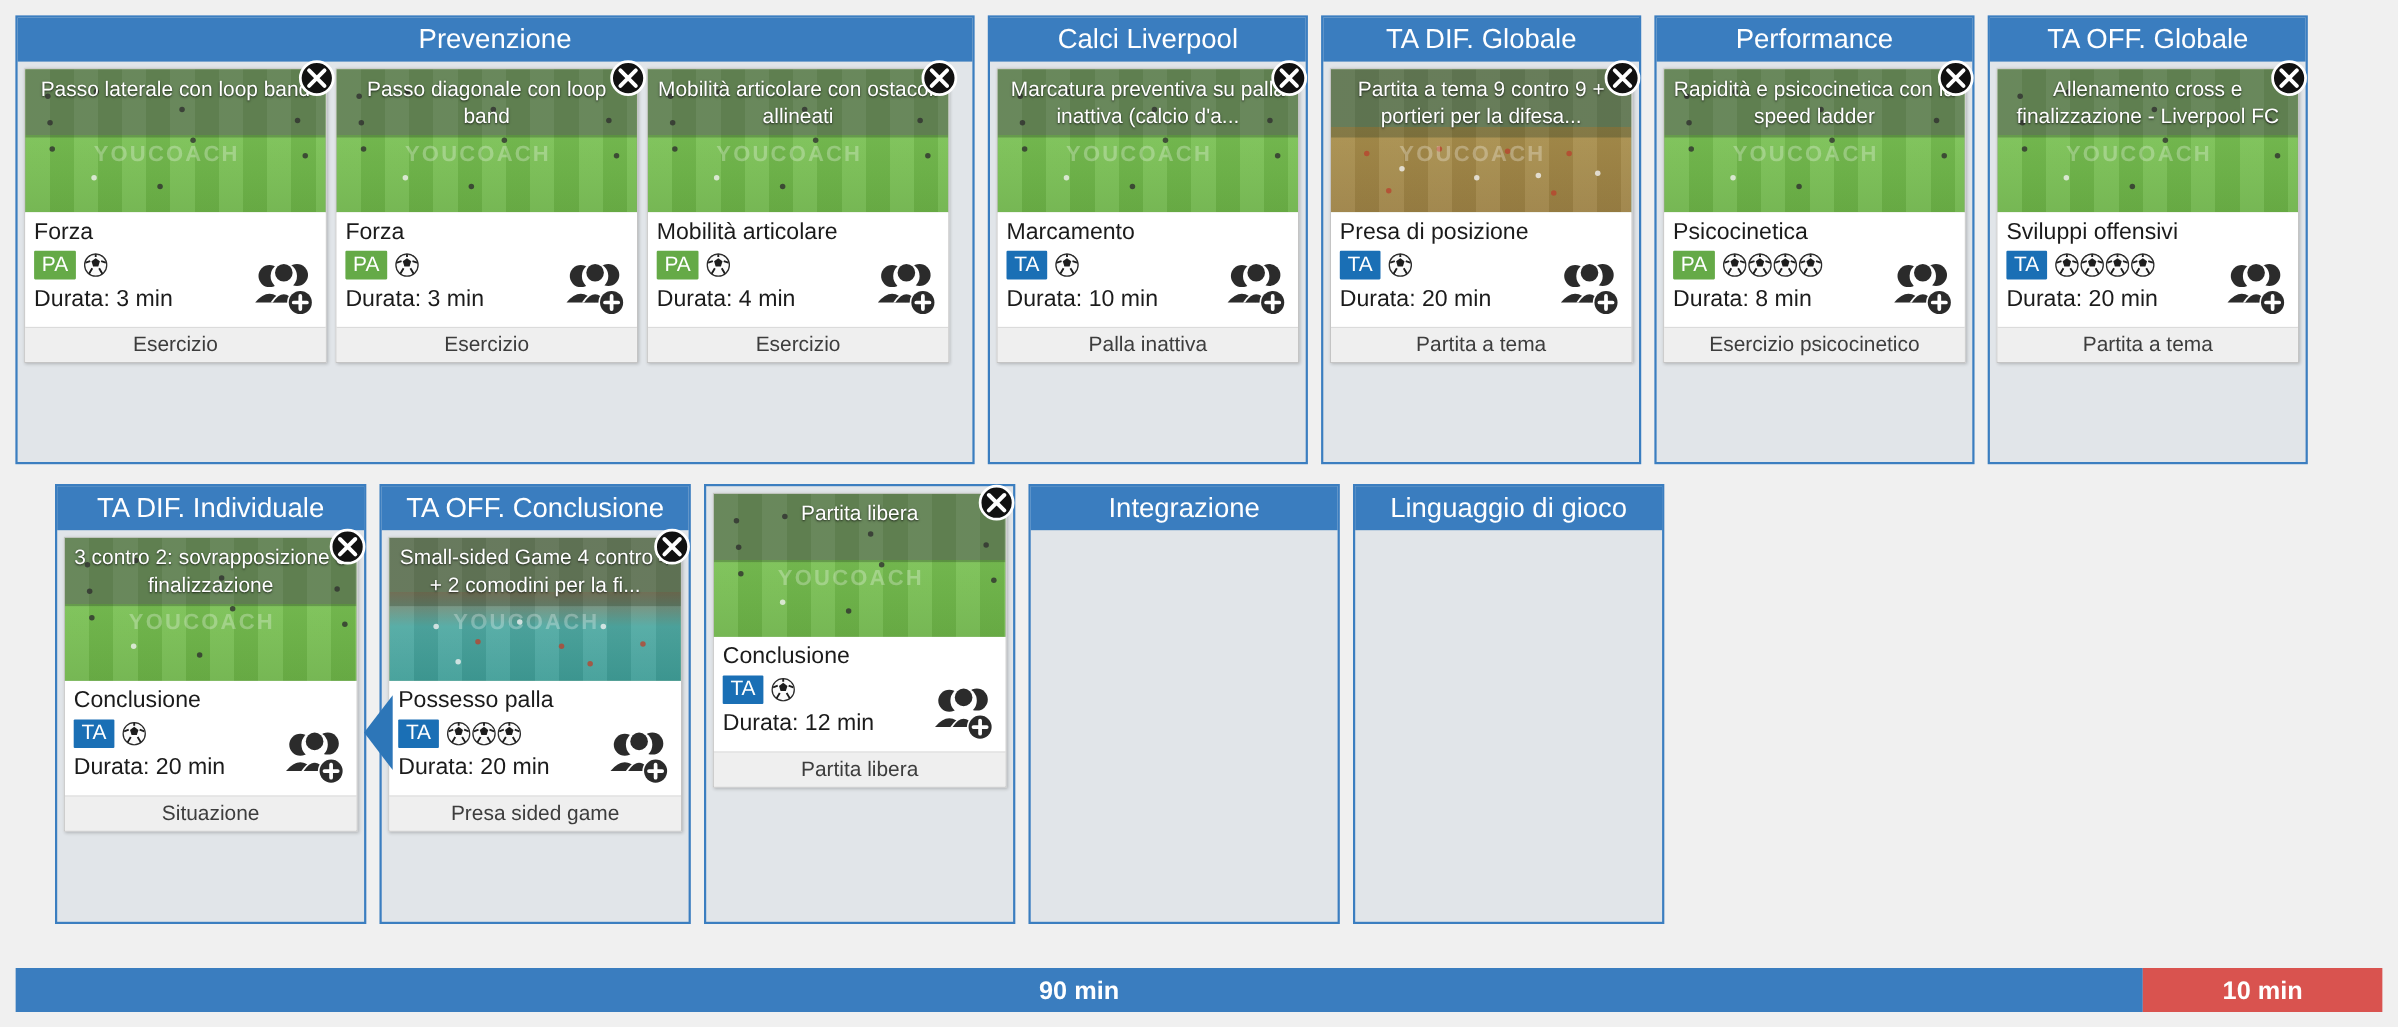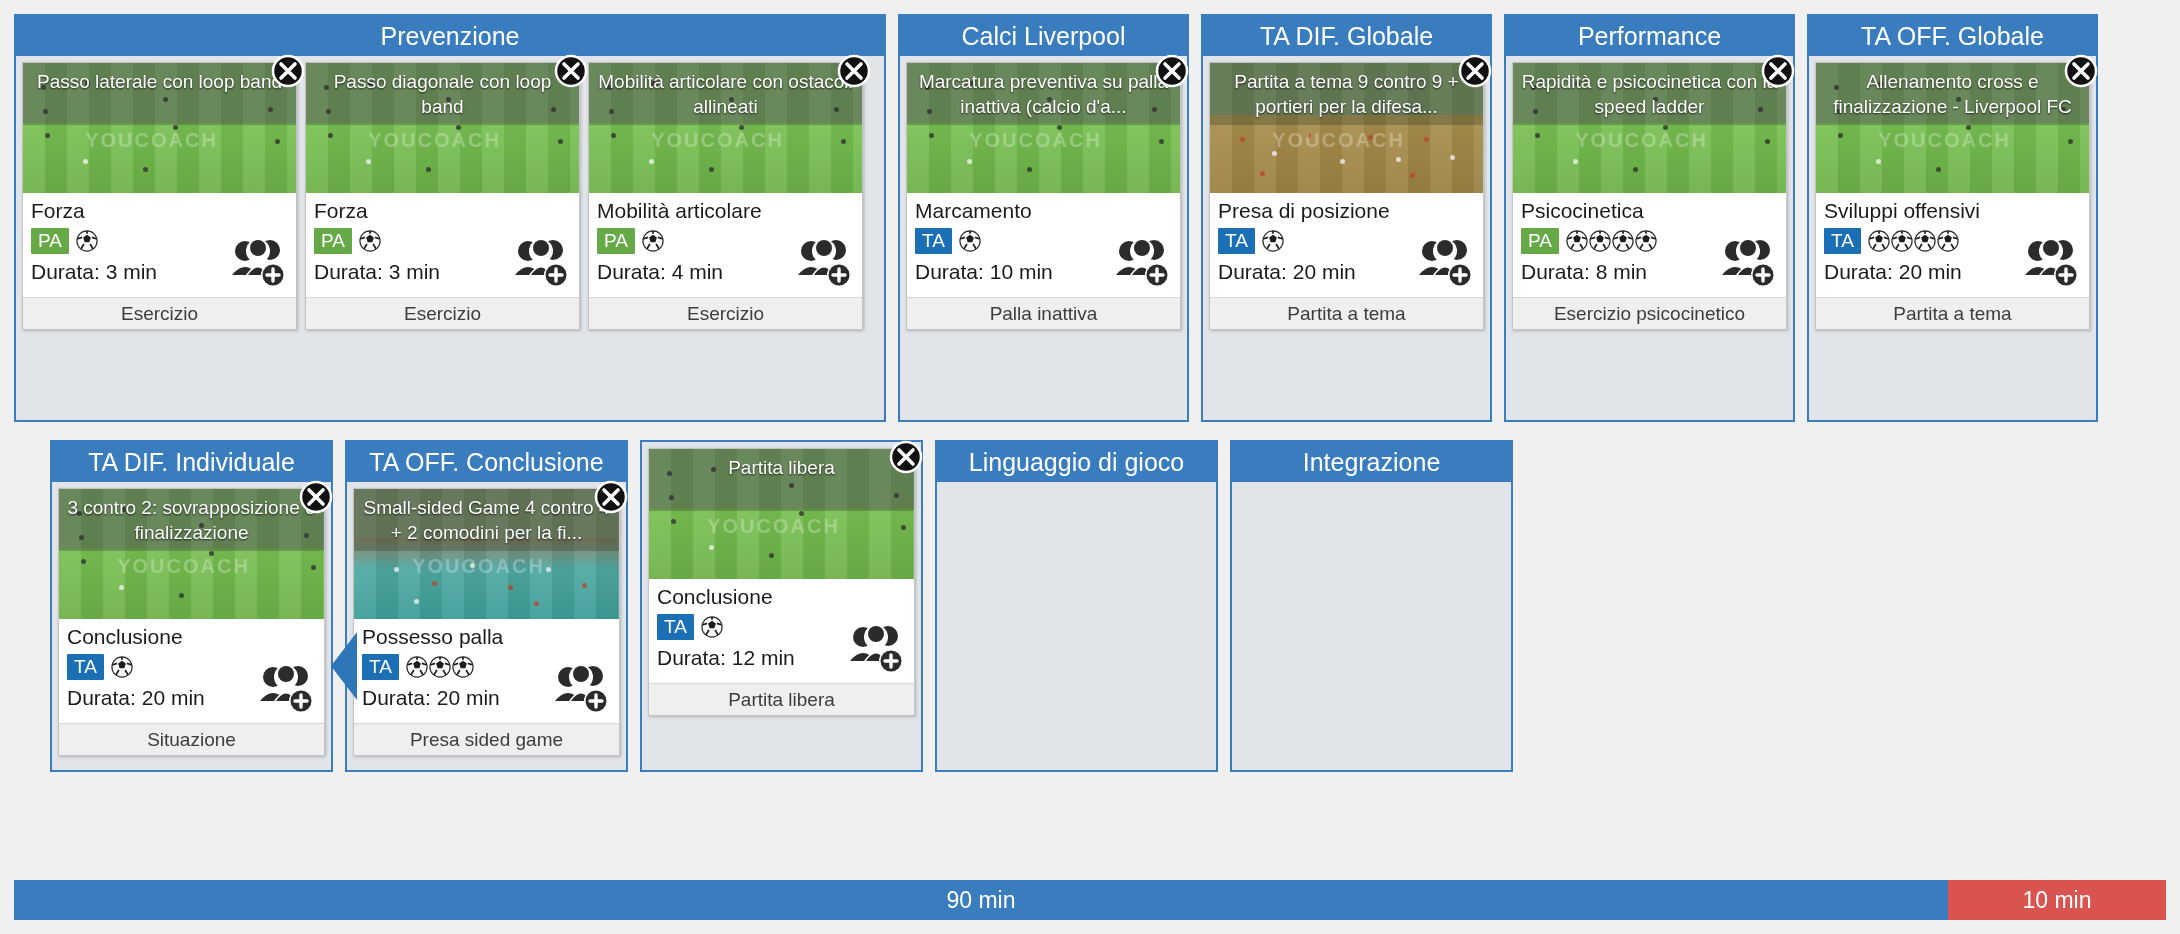--- a/index.html
+++ b/index.html
@@ -7,21 +7,21 @@
     width: 2180px; height: 934px;
     background: #f0f0f0;
     font-family: "Liberation Sans", sans-serif;
     overflow: hidden;
   }
   #board { position: relative; width: 2180px; height: 934px; padding: 14px 14px 0 14px; }
 
   
   .row { display: flex; align-items: flex-start; gap: 12px; }
   .row-top { height: 408px; }
-  .row-bottom { margin-top: 18px; height: 332px; padding-left: 36px; }
+  .row-bottom { margin-top: 18px; height: 400px; padding-left: 36px; }
 
   
   .col {
     background: #e1e5e9;
     border: 2px solid #3b7ec0;
     display: flex; flex-direction: column;
     align-self: stretch;
   }
   .col-head {
     background: #3a7dbf;
@@ -134,21 +134,21 @@
     border-top: 34px solid transparent;
     border-bottom: 34px solid transparent;
     border-right: 26px solid #2d76b8;
   }
 
   
   .timebar {
     position: absolute; left: 14px; bottom: 14px; width: 2152px; height: 40px;
     display: flex; overflow: hidden;
   }
-  .timebar .seg { color:#fff; font-size: 23px; font-weight: normal; line-height: 40px; }
+  .timebar .seg { color:#fff; font-size: 23px; font-weight: bold; line-height: 40px; }
   .timebar .seg.main { background: #3a7dbf; flex: 1; text-align: center; }
   .timebar .seg.extra { background: #d9534f; width: 218px; text-align: center; }
 </style>
 </head>
 <body>
 
 <div id="board">
 
   <div class="row row-top" id="row-0">
       <div class="col w-prevenzione">
@@ -809,25 +809,25 @@
     <circle cx="43" cy="40" r="12" fill="#fff"></circle>
     <circle cx="43" cy="40" r="10.5" fill="#2b2b2b"></circle>
     <path d="M43 34 L43 46 M37 40 L49 40" stroke="#fff" stroke-width="3.4" stroke-linecap="round"></path>
   </svg></div>
     </div>
     <div class="foot">Partita libera</div>
   </div>
         </div>
       </div>
       <div class="col w-std2 col-empty">
+        <div class="col-head">Integrazione</div>
+        <div class="col-body"></div>
+      </div>
+      <div class="col w-std2 col-empty">
         <div class="col-head">Linguaggio di gioco</div>
-        <div class="col-body"></div>
-      </div>
-      <div class="col w-std2 col-empty">
-        <div class="col-head">Integrazione</div>
         <div class="col-body"></div>
       </div>
     </div>
 
   <div class="timebar">
     <div class="seg main">90 min</div>
     <div class="seg extra">10 min</div>
   </div>
 </div>
 

